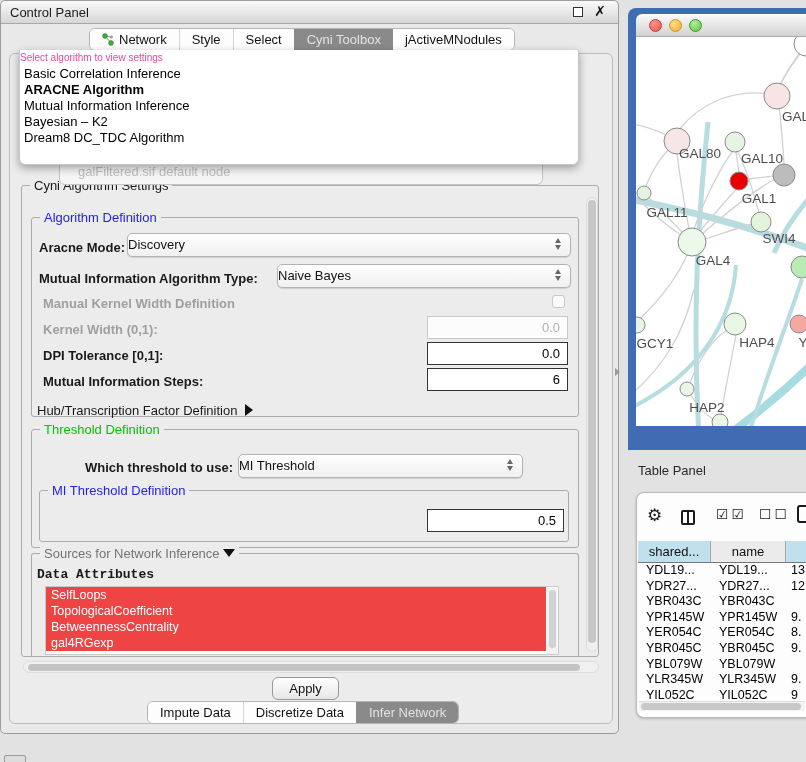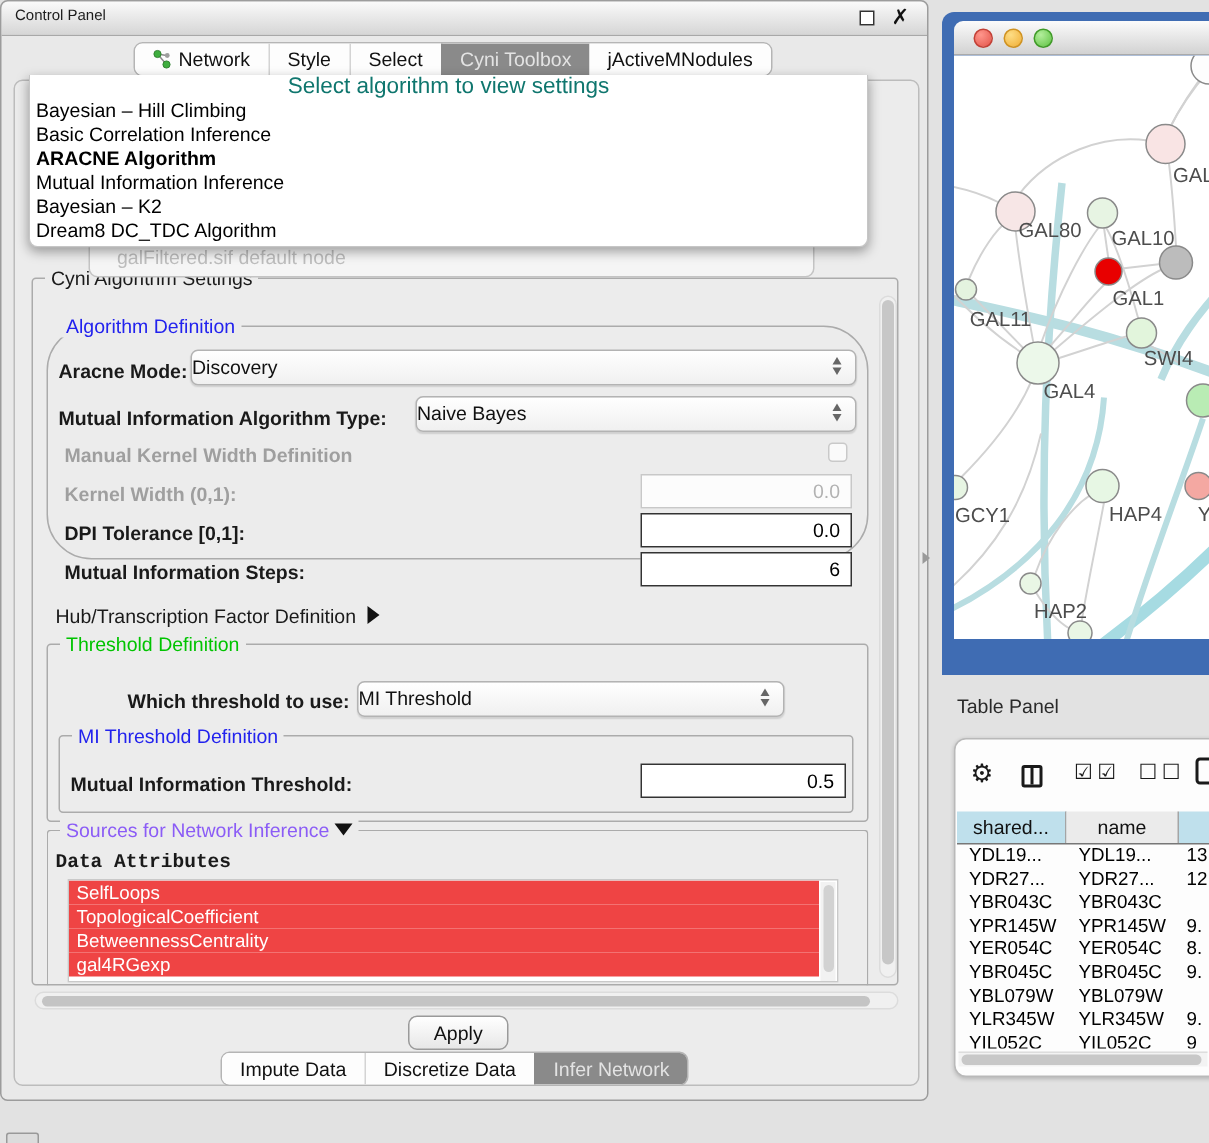--- a/index.html
+++ b/index.html
@@ -5,42 +5,42 @@
   * { margin:0; padding:0; box-sizing:border-box; }
   html,body { width:806px; height:762px; }
   body { font-family:"Liberation Sans","DejaVu Sans",sans-serif; background:#e2e2e2; position:relative; overflow:hidden; }
   #page { position:absolute; inset:0; width:806px; height:762px; }
 
   
   .cp-window { position:absolute; left:0; top:8; width:619px; height:734px; background:#e9e9e9;
     border:1px solid #9c9c9c; border-radius:5px; }
   .cp-titlebar { position:absolute; left:0; top:0; width:100%; height:23px;
     background:linear-gradient(#fafafa,#d6d6d6); border-bottom:1px solid #a8a8a8; border-radius:5px 5px 0 0; }
-  .cp-title { position:absolute; left:9px; top:4px; font-size:10px; color:#1c1c1c; }
+  .cp-title { position:absolute; left:9px; top:4px; font-size:13px; color:#1c1c1c; }
   .win-float { position:absolute; right:35px; top:6px; width:10px; height:10px; border:1.6px solid #333; background:#fff; }
   .win-close { position:absolute; right:12px; top:2px; font-size:14px; font-weight:bold; color:#111; }
 
   
   .seg-bar { position:absolute; display:flex; height:23px; border:1px solid #b5b5b5; border-radius:6px;
     overflow:hidden; background:#fdfdfd; font-size:13px; }
   .seg { display:flex; align-items:center; gap:5px; padding:0 12px; color:#111; background:#fdfdfd; border-left:1px solid #d4d4d4; white-space:nowrap; }
   .seg:first-child { border-left:none; }
   .seg.sel { background:#8a8a8a; color:#e3e3e3; border-left:1px solid #8a8a8a; }
   .seg.sel + .seg { border-left:none; }
   #top-tabs { left:88px; top:27px; }
   #bottom-tabs { left:146px; top:700px; }
 
   
   .main-panel { position:absolute; left:8px; top:52px; width:604px; height:671px;
     background:#ececec; border:1px solid #bcbcbc; border-radius:6px; }
 
   
   .popup { position:absolute; left:18px; top:49px; width:560px; height:115px; background:#ffffff;
     border:1px solid #c6c6c6; border-top:none; border-radius:0 0 6px 6px; box-shadow:0 3px 8px rgba(0,0,0,.35); z-index:30; }
-  .popup .ph { height:16px; text-align:center; color:#0f766e; font-size:15px; line-height:16px; }
+  .popup .ph { height:16px; color:#ec4899; font-size:10px; line-height:16px; }
   .popup .item { height:16px; line-height:16px; font-size:13px; color:#000; padding-left:4px; }
   .popup .item.bold { font-weight:bold; }
 
   
   .combo-frag { position:absolute; left:62px; top:90px; width:478px; height:26px; border-radius:6px;
     background:#f2f2f2; border:1px solid #bdbdbd; box-shadow:0 0 0 3px rgba(110,160,230,.65); z-index:10; }
   .combo-ghost { position:absolute; left:58px; top:158px; width:484px; height:26px; border-radius:6px;
     background:#f5f5f5; border:1px solid #c4c4c4; z-index:5; color:#bdbdbd; font-size:13px; line-height:24px; padding-left:18px; overflow:hidden; }
 
   
@@ -164,34 +164,33 @@
       <span class="spin">
           <span class="u"></span>
           <span class="d"></span>
         </span>
     </div>
     <div class="combo-ghost">galFiltered.sif default node</div>
 
     <div class="popup">
       <div class="ph">Select algorithm to view settings</div>
       <div id="algo-items">
-          <div class="item">Bayesian – Hill Climbing</div>
           <div class="item">Basic Correlation Inference</div>
           <div class="item bold">ARACNE Algorithm</div>
           <div class="item">Mutual Information Inference</div>
           <div class="item">Bayesian – K2</div>
           <div class="item">Dream8 DC_TDC Algorithm</div>
         </div>
     </div>
 
     <div class="gbox" style="left:20px; top:184px; width:578px; height:472px;">
       <span class="gtitle" style="color:#1a1a1a;">Cyni Algorithm Settings</span>
     </div>
 
-    <div class="gbox" style="left:30px; top:216px; width:548px; height:156px;border-radius:30px;">
+    <div class="gbox" style="left:30px; top:216px; width:548px; height:200px;">
       <span class="gtitle" style="color:#2222ee;">Algorithm Definition</span>
     </div>
 
     <span class="lbl" style="left:38px; top:239px;">Aracne Mode:</span>
     <div class="combo" style="left:126px; top:232px; width:444px;">
       <span>Discovery</span>
       <span class="spin">
           <span class="u"></span>
           <span class="d"></span>
         </span>
@@ -231,25 +230,24 @@
       <span>MI Threshold</span>
       <span class="spin">
           <span class="u"></span>
           <span class="d"></span>
         </span>
     </div>
 
     <div class="gbox" style="left:38px; top:489px; width:530px; height:52px;">
       <span class="gtitle" style="color:#2222ee;">MI Threshold Definition</span>
     </div>
-    <span class="lbl" style="left:46px; top:514px;">Mutual Information Threshold:</span>
     <div class="tfield active" style="left:426px; top:508px; width:137px;">0.5</div>
 
     <div class="gbox" style="left:30px; top:552px; width:548px; height:104px; border-bottom:none; border-radius:3px 3px 0 0;">
-      <span class="gtitle" style="color:#8b5cf6;">
+      <span class="gtitle" style="color:#737373;">
         <span>Sources for Network Inference</span>&nbsp;<span class="arrow-down"></span>
       </span>
     </div>
     <span class="lbl" style="left:36px; top:566px;font-family:Liberation Mono, monospace;">Data Attributes</span>
     <div class="attr-list">
       <div id="attr-items">
           <div class="attr-item">SelfLoops</div>
           <div class="attr-item">TopologicalCoefficient</div>
           <div class="attr-item">BetweennessCentrality</div>
           <div class="attr-item">gal4RGexp</div>

